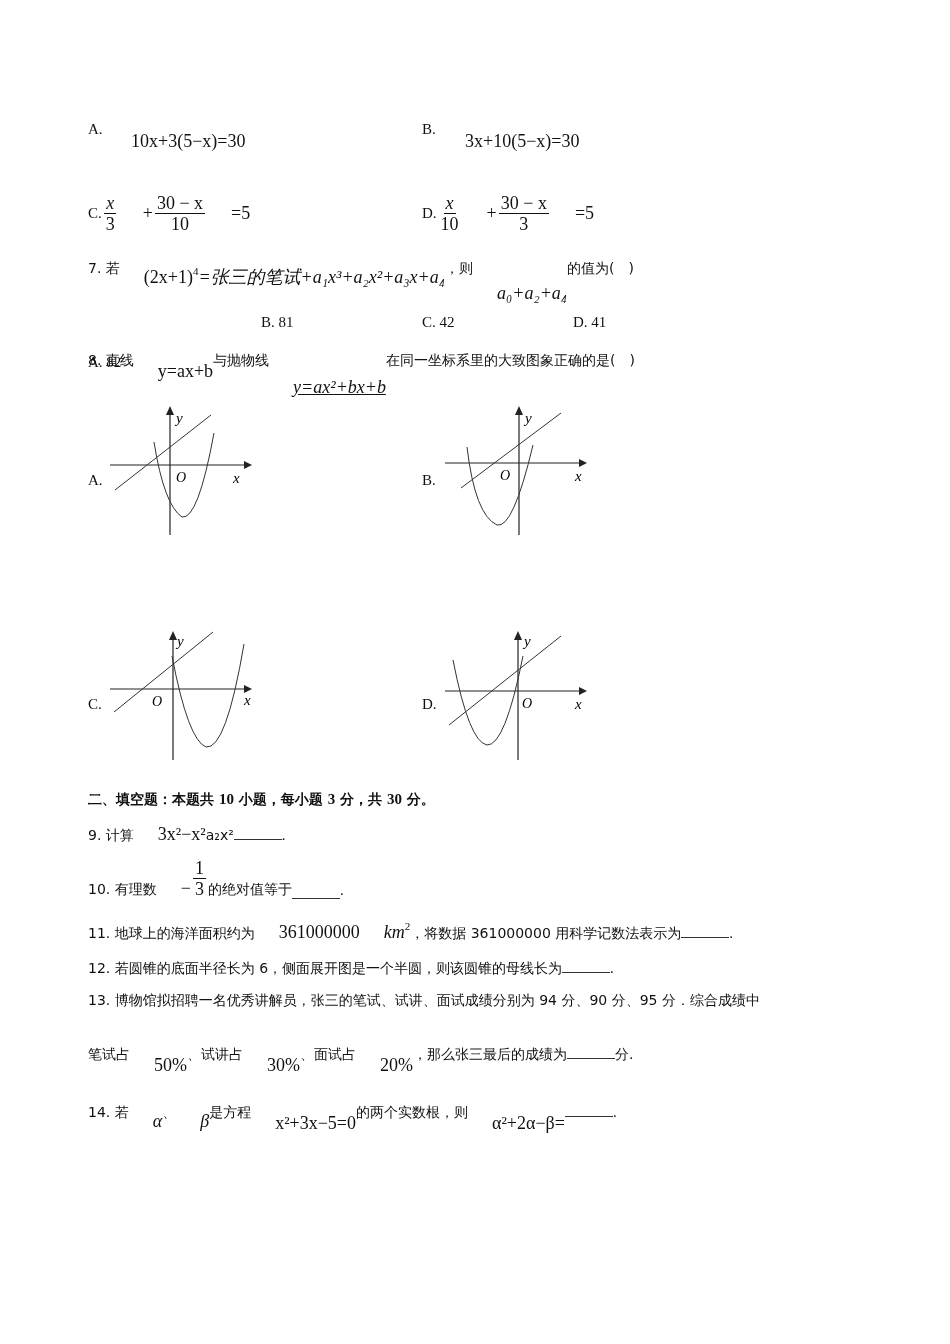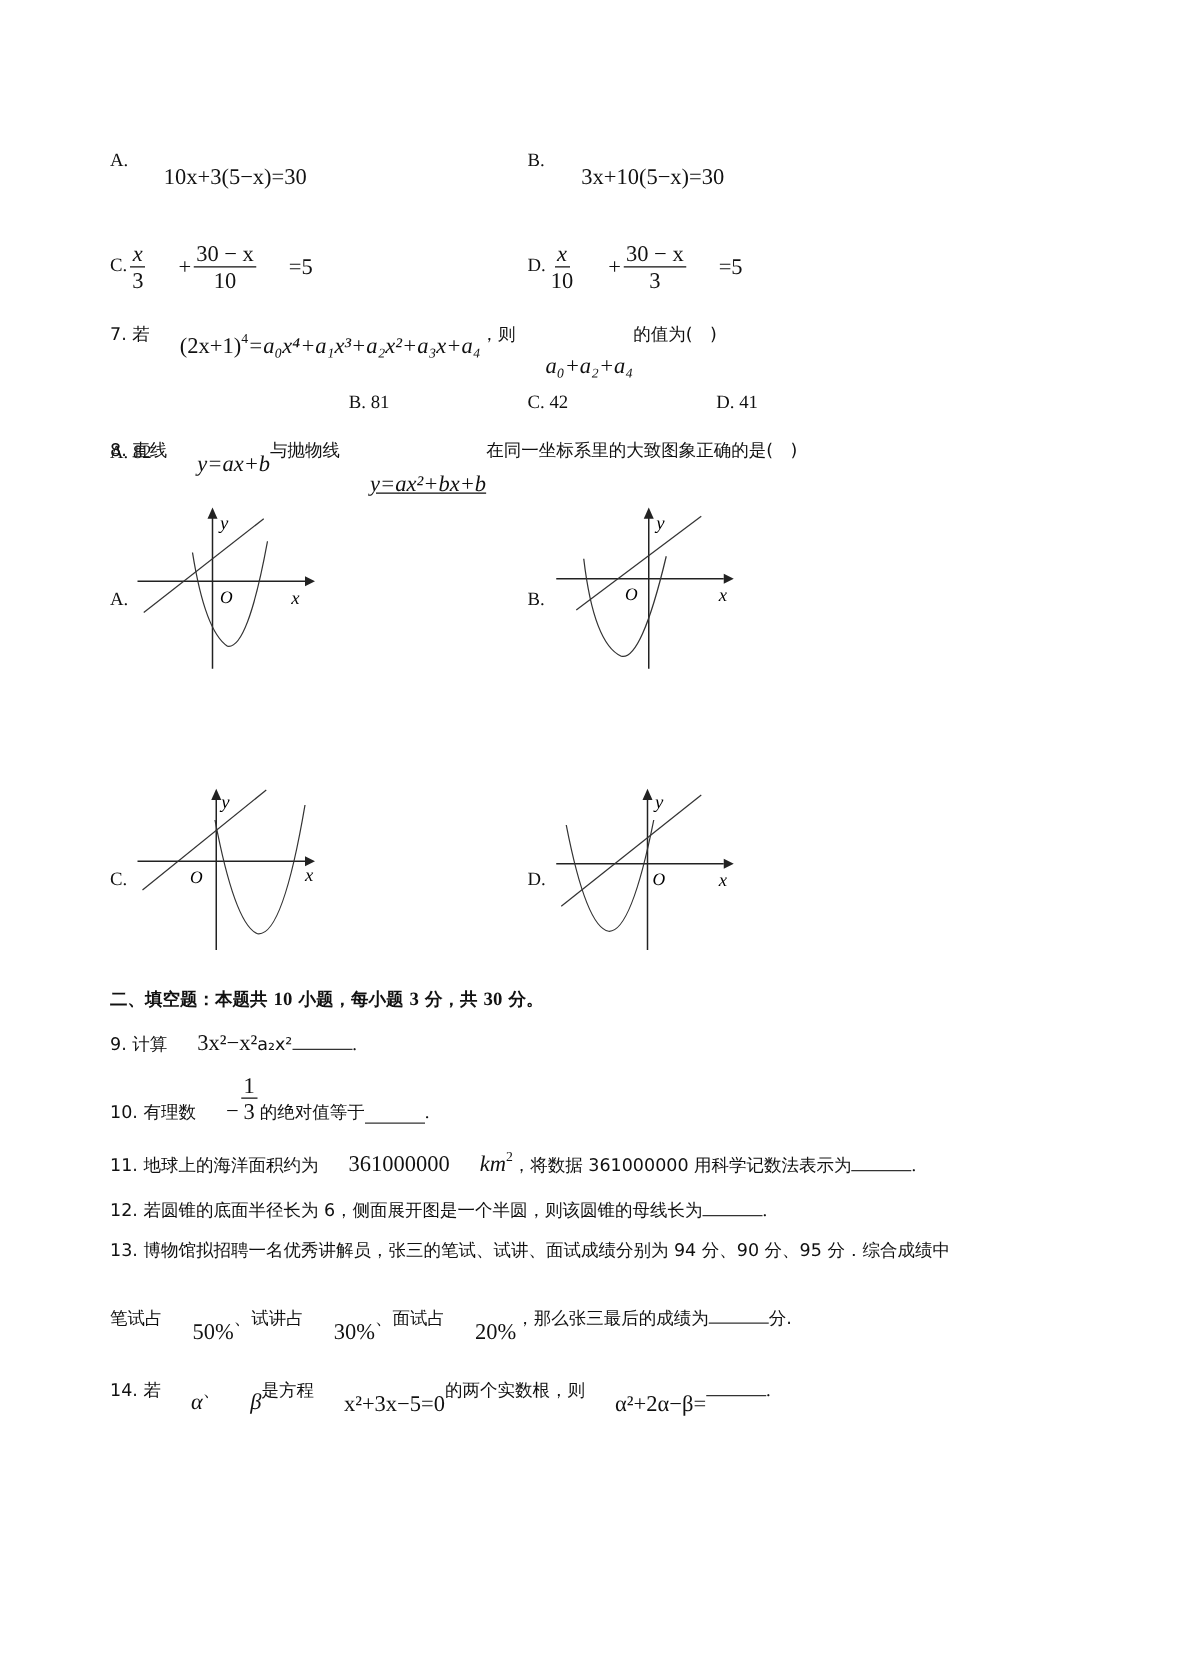--- a/index.html
+++ b/index.html
@@ -51,30 +51,30 @@
     </span>
   <span class="math">+</span>
   <span class="frac math">
       <span class="num">30 − x</span>
       <span class="den">3</span>
     </span>
   <span class="math">=5</span>
 </div>
 
 <div class="abs" style="left:88px;top:255px;">
-  <span class="cjk">7. 若</span><span class="math" style="position:relative;top:10px;"><span>(2x+1)</span><span class="sup">4</span><span style="font-style:italic">=a₀x⁴+a₁x³+a₂x²+a₃x+a₄</span></span><span class="cjk">，则</span><span class="math" style="position:relative;top:26px;font-style:italic;">a₀+a₂+a₄</span><span class="cjk">的值为(　)</span>
+  <span class="cjk">7. 若</span><span class="math" style="position:relative;top:10px;"><span>(2x+1)</span><span class="sup">4</span><span style="font-style:italic">=张三的笔试+a₁x³+a₂x²+a₃x+a₄</span></span><span class="cjk">，则</span><span class="math" style="position:relative;top:26px;font-style:italic;">a₀+a₂+a₄</span><span class="cjk">的值为(　)</span>
 </div>
 
 <span class="abs label" style="left:88px;top:314px;margin-top:40px;">A. 82</span>
-<span class="abs label" style="left:279px;top:314px;text-align:right;">B. 81</span>
+<span class="abs label" style="left:261px;top:314px;text-align:right;">B. 81</span>
 <span class="abs label" style="left:422px;top:314px;">C. 42</span>
 <span class="abs label" style="left:573px;top:314px;">D. 41</span>
 
 <div class="abs" style="left:88px;top:349px;">
-  <span class="cjk">8. 直线</span><span class="math" style="position:relative;top:12px;font-style:italic;">y=ax+b</span><span class="cjk">与抛物线</span><span class="math" style="position:relative;top:28px;font-style:italic;text-decoration:underline;">y=ax²+bx+b</span><span class="cjk">在同一坐标系里的大致图象正确的是(　)</span>
+  <span class="cjk">8. 直线</span><span class="math" style="position:relative;top:12px;">y=ax+b</span><span class="cjk">与抛物线</span><span class="math" style="position:relative;top:28px;font-style:italic;text-decoration:underline;">y=ax²+bx+b</span><span class="cjk">在同一坐标系里的大致图象正确的是(　)</span>
 </div>
 
 <span class="abs label" style="left:88px;top:472px;">A.</span>
 <svg style="left:108px;top:405px;" width="145" height="130">
   <line x1="2" y1="60" x2="136" y2="60" stroke="#222" stroke-width="1.2"></line>
   <polygon points="136,56 144,60 136,64" fill="#222"></polygon>
   <line x1="62" y1="130" x2="62" y2="8" stroke="#222" stroke-width="1.2"></line>
   <polygon points="58,10 62,1 66,10" fill="#222"></polygon>
   <line x1="7" y1="85" x2="103" y2="10" stroke="#333" stroke-width="1"></line>
   <path d="M 46 37 Q 56 100 74 112 Q 90 115 106 28" fill="none" stroke="#333" stroke-width="1"></path>

